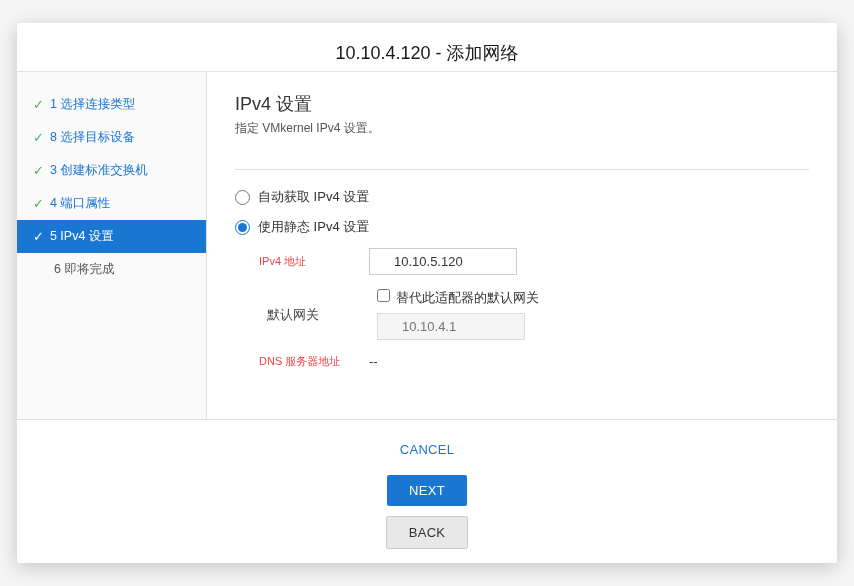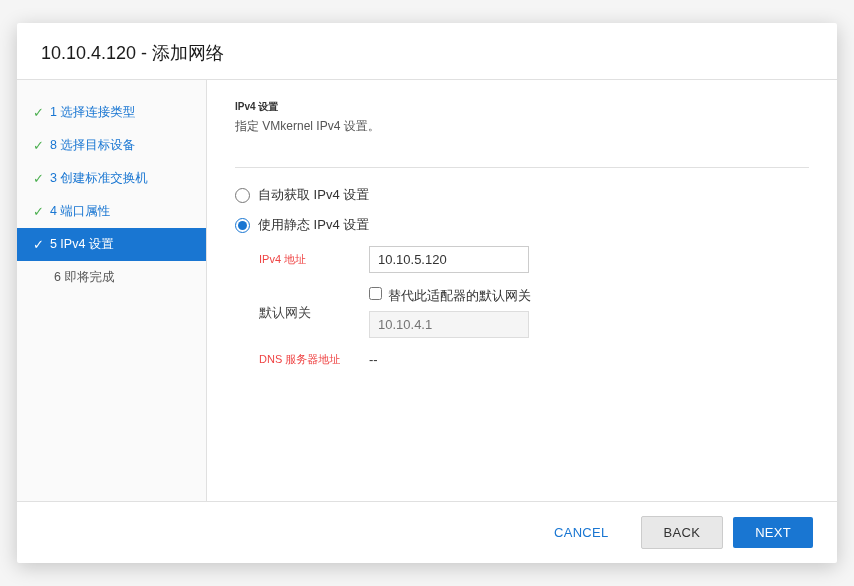--- a/index.html
+++ b/index.html
@@ -16,25 +16,26 @@
     .dialog {
       background: #fff;
       width: 820px;
       min-height: 540px;
       box-shadow: 0 4px 20px rgba(0,0,0,0.2);
       display: flex;
       flex-direction: column;
       border-radius: 2px;
     }
     .dialog-title {
-      padding: 18px 24px 14px;
+      padding: 18px 24px 6px;
       font-size: 18px;
       font-weight: 400;
       color: #1a1a1a;
       border-bottom: 1px solid #e0e0e0;
+      text-align: center;
     }
     .dialog-body {
       display: flex;
       flex: 1;
     }
     .sidebar {
       width: 190px;
       background: #fafafa;
       border-right: 1px solid #e0e0e0;
       padding: 16px 0;
@@ -64,22 +65,22 @@
     .sidebar-item.active .check-icon {
       color: #fff;
     }
     .main-content {
       flex: 1;
       padding: 20px 28px;
       display: flex;
       flex-direction: column;
     }
     .section-title {
-      font-size: 10px;
-      font-weight: 700;
+      font-size: 18px;
+      font-weight: 400;
       color: #333;
       margin-bottom: 4px;
     }
     .section-subtitle {
       font-size: 12px;
       color: #555;
       margin-bottom: 20px;
     }
     .divider {
       border: none;
@@ -120,42 +121,43 @@
       gap: 0;
     }
     .field-label {
       width: 110px;
       font-size: 11px;
       color: #ef4444;
       flex-shrink: 0;
     }
     .field-input {
       border: 1px solid #ccc;
-      padding: 5px 8px;
-      font-size: 13px;
-      width: 160px;
+      padding: 5px 24px;
+      font-size: 13px;
+      width: 148px;
       color: #333;
       background: #fff;
       outline: none;
     }
     .field-input.disabled {
       background: #f5f5f5;
       color: #888;
       border-color: #ddd;
     }
     .gateway-row {
       display: flex;
       align-items: center;
       gap: 0;
     }
     .gateway-label {
       width: 110px;
       font-size: 13px;
       color: #444;
       flex-shrink: 0;
+      margin-left: 8px;
     }
     .gateway-content {
       display: flex;
       flex-direction: column;
       gap: 6px;
     }
     .checkbox-row {
       display: flex;
       align-items: flex-start;
       gap: 6px;
@@ -175,20 +177,21 @@
       font-size: 13px;
       color: #333;
     }
     .dialog-footer {
       display: flex;
       justify-content: flex-end;
       align-items: center;
       padding: 14px 24px;
       border-top: 1px solid #e0e0e0;
       gap: 10px;
+      flex-direction: column;
     }
     .btn {
       padding: 8px 22px;
       font-size: 13px;
       cursor: pointer;
       border: none;
       border-radius: 2px;
       font-weight: 500;
       letter-spacing: 0.3px;
     }
@@ -273,16 +276,16 @@
           <div class="dns-row field-row">
             <div class="field-label">DNS 服务器地址</div>
             <span class="dns-value">--</span>
           </div>
         </div>
       </div>
     </div>
   </div>
   <div class="dialog-footer">
     <button class="btn btn-cancel">CANCEL</button>
+    <button class="btn btn-next">NEXT</button>
     <button class="btn btn-back">BACK</button>
-    <button class="btn btn-next">NEXT</button>
   </div>
 </div>
 
 </body></html>

